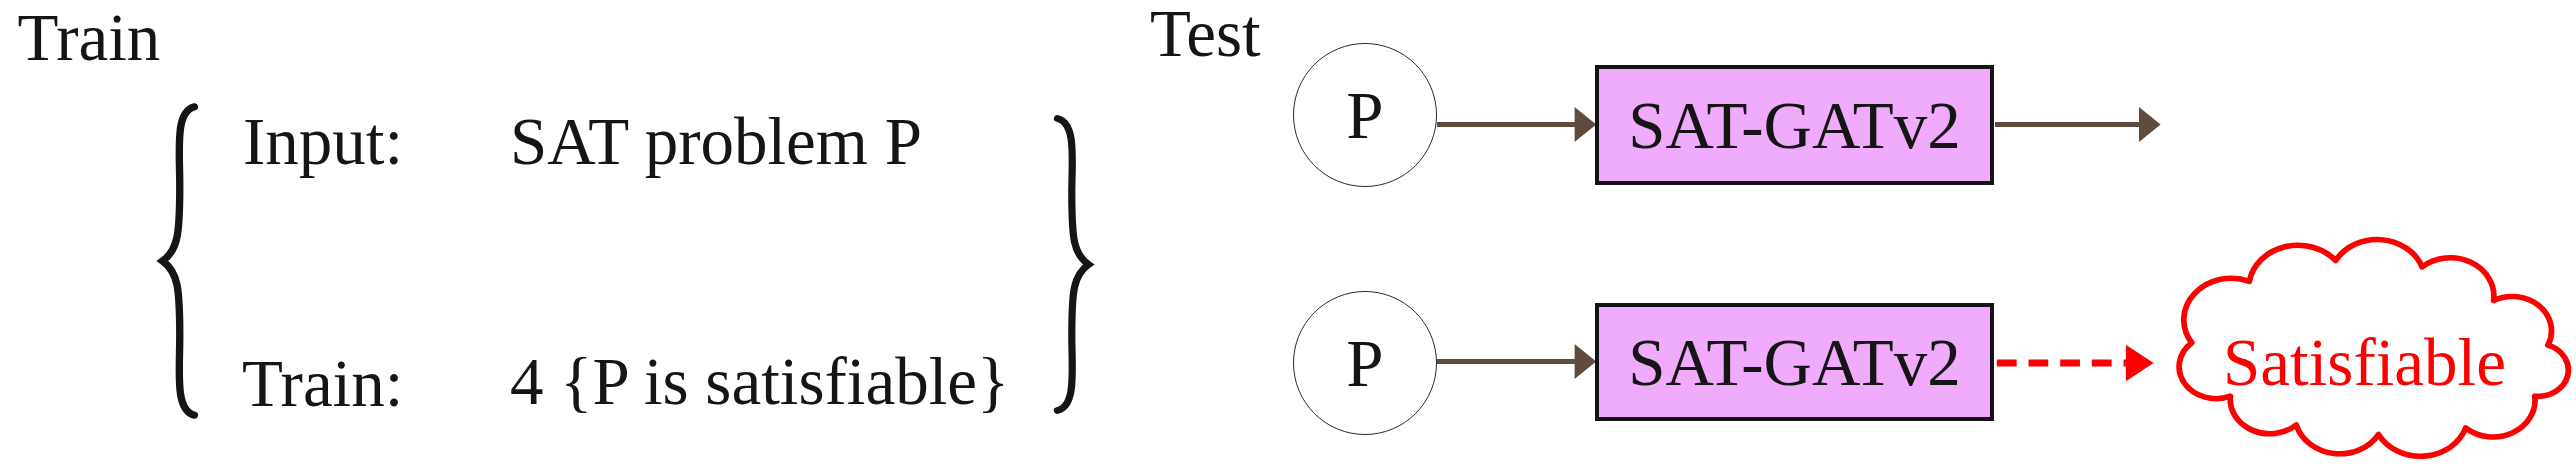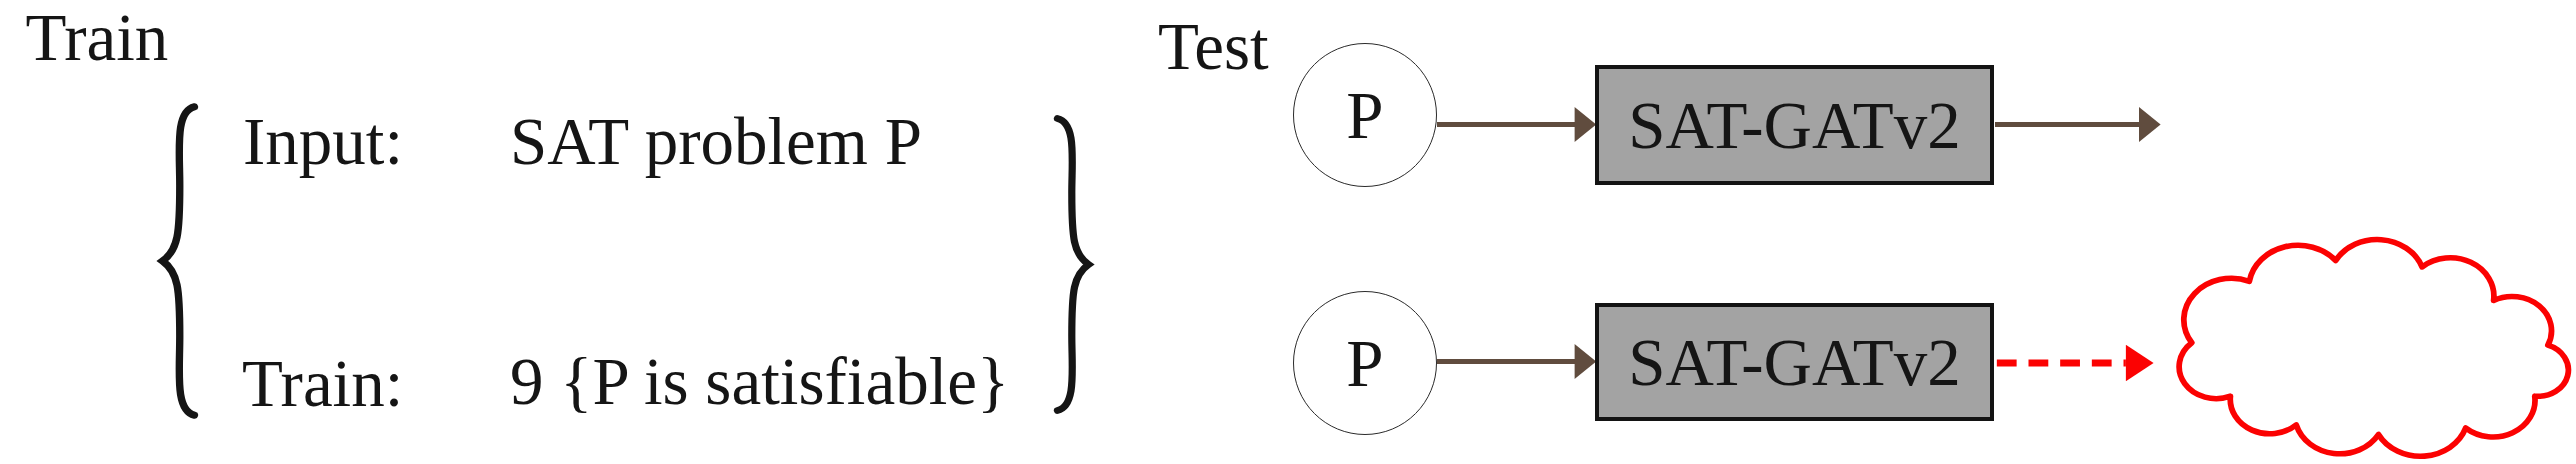--- a/index.html
+++ b/index.html
@@ -2,28 +2,28 @@
 <html style="--arrow-brown: #604c3e; --emphasis-red: #fb0202; --ink-black: #151515;font-size:12.8px"><head>
 <meta charset="utf-8">
 <style>
   html,body{margin:0;padding:0;background:#ffffff;}
   .canvas{
     position:relative;width:2576px;height:465px;background:#ffffff;overflow:hidden;
     font-family:"Liberation Serif","DejaVu Serif",serif;color:var(--ink-black,#151515);
   }
   .abs{position:absolute;}
   .t{position:absolute;font-size:67px;line-height:67px;white-space:pre;}
-  .seclabel{position:absolute;font-size:67px;line-height:67px;white-space:pre;margin-left:8px;}
+  .seclabel{position:absolute;font-size:67px;line-height:67px;white-space:pre;}
   .pnode{
     position:absolute;width:144px;height:144px;border:1.6px solid #2b2b2b;border-radius:50%;
     background:#ffffff;display:flex;align-items:center;justify-content:center;
     font-size:67px;box-sizing:border-box;
   }
   .model-box{
-    position:absolute;border:4.8px solid #131313;background:#a3a3a3;box-sizing:border-box;
+    position:absolute;border:4.8px solid #131313;background:#f0abfc;box-sizing:border-box;
     display:flex;align-items:center;justify-content:center;font-size:67px;
   }
   .brace{position:absolute;overflow:visible;}
   .brace-path{fill:none;stroke:var(--ink-black,#151515);stroke-width:9;stroke-linecap:round;}
   .arrow{position:absolute;overflow:visible;}
   .arrow-line{stroke:var(--arrow-brown,#604c3e);stroke-width:6;fill:none;}
   .arrow-head{fill:var(--arrow-brown,#604c3e);stroke:none;}
   .arrow-line-red{stroke:var(--emphasis-red,#fb0000);stroke-width:9;stroke-dasharray:25 15;fill:none;}
   .arrow-head-red{fill:var(--emphasis-red,#fb0000);stroke:none;}
   .cloud-path{fill:#ffffff;stroke:var(--emphasis-red,#fb0000);stroke-width:7;stroke-linejoin:round;}
@@ -40,27 +40,27 @@
   <div class="seclabel" style="left:17.6px;top:4px">Train</div>
 
   <svg class="brace" style="left:152px;top:102px" width="49" height="318" viewBox="0 0 60 400" preserveAspectRatio="none">
     <path class="brace-path" d="M 52 6 C 28 12 34 60 34 105 C 34 165 32 186 13 200 C 32 214 34 235 34 295 C 34 340 28 388 52 394"></path>
   </svg>
 
   <div class="t" style="left:510px;top:108px">SAT problem P</div>
   <div class="t" style="left:243px;top:108px">Input:</div>
 
   <div class="t" style="left:242px;top:350px">Train:</div>
-  <div class="t" style="left:510px;top:348px">9 {P is satisfiable}</div>
+  <div class="t" style="left:510px;top:348px">4 {P is satisfiable}</div>
 
   <svg class="brace" style="left:1051px;top:114px" width="48" height="301" viewBox="0 0 60 400" preserveAspectRatio="none">
     <path class="brace-path" d="M 8 6 C 32 12 26 60 26 105 C 26 165 28 186 47 200 C 28 214 26 235 26 295 C 26 340 32 388 8 394"></path>
   </svg>
 
-  <div class="seclabel" style="left:1150px;top:13px">Test</div>
+  <div class="seclabel" style="left:1150px;top:0">Test</div>
 
   <div class="pnode" style="left:1293px;top:43px">
     <span>P</span>
   </div>
 
   <svg class="arrow" style="left:1437px;top:106px" width="160" height="37" viewBox="0 0 200 46">
     <line class="arrow-line" x1="0" y1="23" x2="174" y2="23"></line>
     <polygon class="arrow-head" points="172,1 172,45 199,23"></polygon>
   </svg>
 
@@ -100,15 +100,16 @@
       a 53 48 0 0 1 87 42
       a 48 43 0 0 1 66 56
       a 37 33 0 0 1 -16 64
       a 51 46 0 0 1 -84 40
       a 58 52 0 0 1 -106 8
       a 55 50 0 0 1 -100 -12
       a 48 43 0 0 1 -80 -36
       a 45 40 0 0 1 -47 -67 Z"></path>
   </svg>
 
+  <div class="result-red">Satisfiable</div>
 
 </div>
 
 
 </body></html>

